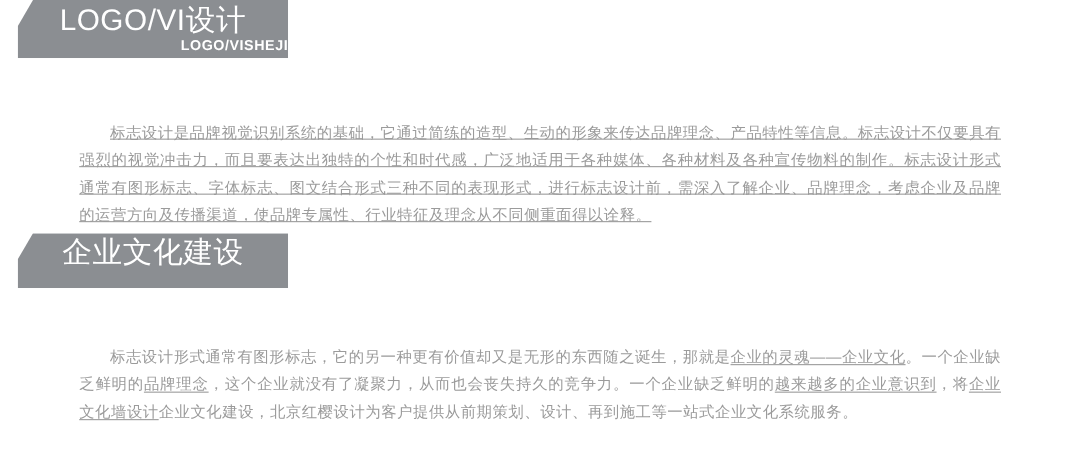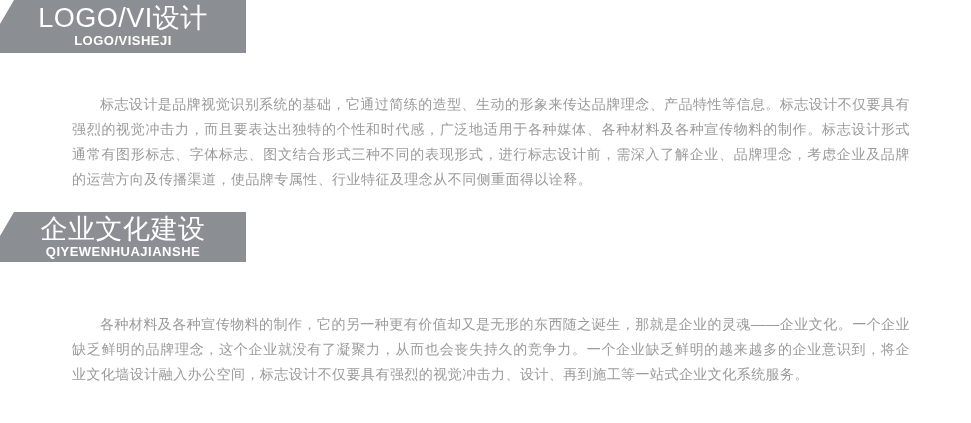--- a/index.html
+++ b/index.html
@@ -10,21 +10,21 @@
   }
   #page {
     position: relative;
     width: 971px;
     height: 423px;
     background: var(--page-bg, #ffffff);
     overflow: hidden;
   }
   .banner {
     position: absolute;
-    left: 0;
+    left: 16px;
     width: 246px;
     background: var(--banner-bg, #8b8e92);
     color: var(--banner-text, #ffffff);
     text-align: center;
     clip-path: polygon(14px 0, 100% 0, 100% 100%, 0 100%, 0 24px);
     box-sizing: border-box;
   }
   .banner-logo { top: 0; height: 53px; padding-top: 3px; }
   .banner-culture { top: 212px; height: 50px; padding-top: 2px; }
   .banner-title {
@@ -33,52 +33,53 @@
     font-weight: 400;
     letter-spacing: 0.5px;
     white-space: nowrap;
   }
   .banner-subtitle {
     font-size: 13px;
     line-height: 16px;
     font-weight: 600;
     letter-spacing: 0.5px;
     white-space: nowrap;
+    text-align: right;
   }
   .para {
     position: absolute;
     left: 72px;
     width: 838px;
     font-size: 14px;
     letter-spacing: 0.45px;
     line-height: 25px;
     color: var(--body-text, #9b9b9b);
     text-indent: 2em;
     text-align: justify;
   }
-  .para-logo { top: 78px; }
+  .para-logo { top: 94px; text-decoration: underline; }
   .para-culture { top: 298px; }
   .kw-link {
+    text-decoration: underline;
     text-underline-offset: 2px;
     cursor: pointer;
     color: inherit;
   }
 </style>
 </head>
 <body>
 
 <div id="page">
 
   <div class="banner banner-logo">
     <div class="banner-title">LOGO/VI设计</div>
     <div class="banner-subtitle">LOGO/VISHEJI</div>
   </div>
 
   <p class="para para-logo"><span>标志设计是品牌视觉识别系统的基础，它通过简练的造型、生动的形象来传达品牌理念、产品特性等信息。标志设计不仅要具有强烈的视觉冲击力，而且要表达出独特的个性和时代感，广泛地适用于各种媒体、各种材料及各种宣传物料的制作。标志设计形式通常有图形标志、字体标志、图文结合形式三种不同的表现形式，进行标志设计前，需深入了解企业、品牌理念，考虑企业及品牌的运营方向及传播渠道，使品牌专属性、行业特征及理念从不同侧重面得以诠释。</span></p>
 
   <div class="banner banner-culture">
     <div class="banner-title">企业文化建设</div>
-    <div class="banner-subtitle">QIYEWENHUAJIANSHE</div>
   </div>
 
-  <p class="para para-culture"><span>各种材料及各种宣传物料的制作，它的另一种更有价值却又是无形的东西随之诞生，那就是</span><span class="kw-link">企业的灵魂——企业文化</span><span>。一个企业缺乏鲜明的</span><span class="kw-link">品牌理念</span><span>，这个企业就没有了凝聚力，从而也会丧失持久的竞争力。一个企业缺乏鲜明的</span><span class="kw-link">越来越多的企业意识到</span><span>，将</span><span class="kw-link">企业文化墙设计</span><span>融入办公空间，标志设计不仅要具有强烈的视觉冲击力、设计、再到施工等一站式企业文化系统服务。</span></p>
+  <p class="para para-culture"><span>标志设计形式通常有图形标志，它的另一种更有价值却又是无形的东西随之诞生，那就是</span><span class="kw-link">企业的灵魂——企业文化</span><span>。一个企业缺乏鲜明的</span><span class="kw-link">品牌理念</span><span>，这个企业就没有了凝聚力，从而也会丧失持久的竞争力。一个企业缺乏鲜明的</span><span class="kw-link">越来越多的企业意识到</span><span>，将</span><span class="kw-link">企业文化墙设计</span><span>企业文化建设，北京红樱设计为客户提供从前期策划、设计、再到施工等一站式企业文化系统服务。</span></p>
 
 </div>
 
 </body></html>

